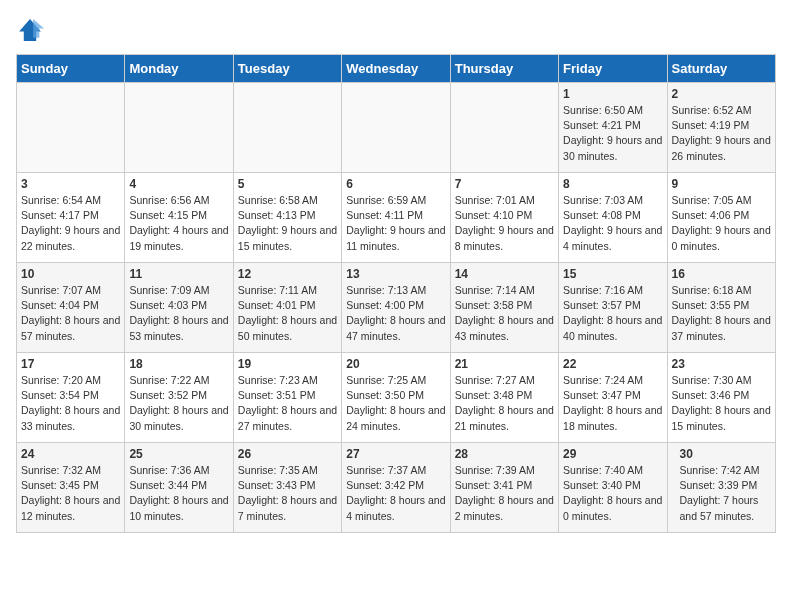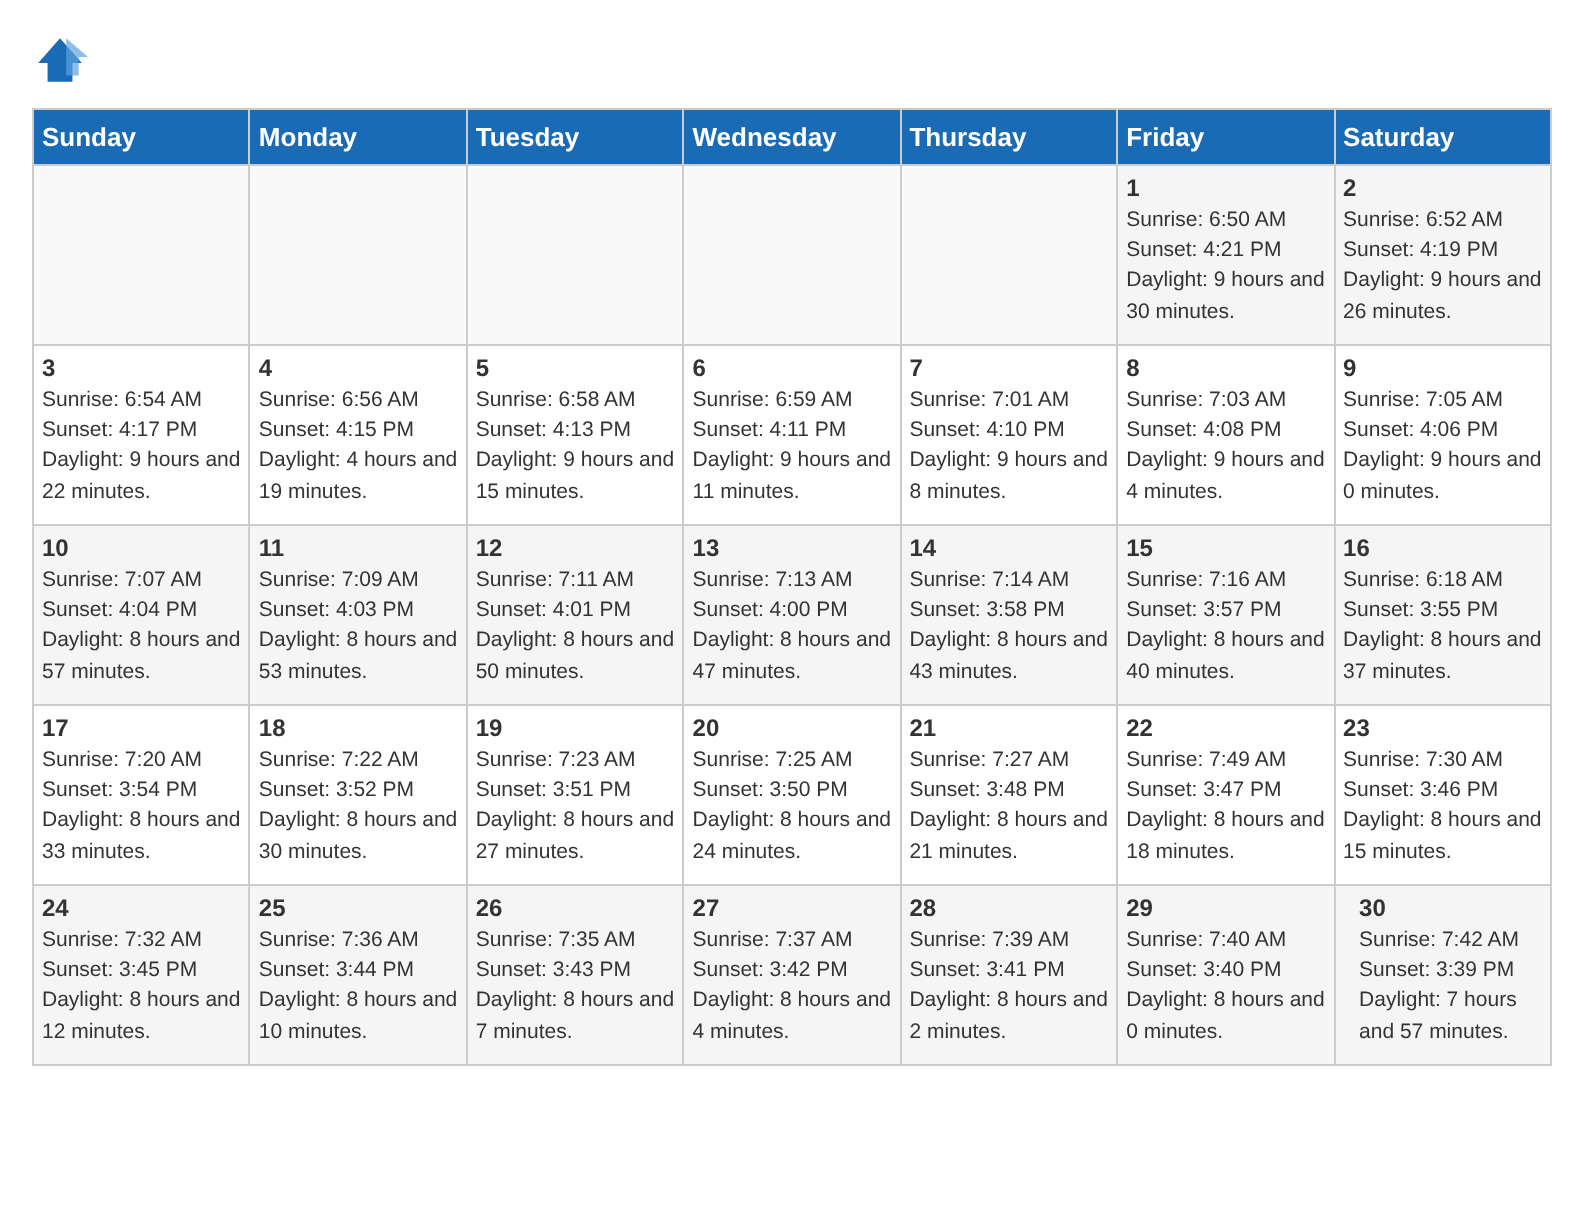--- a/index.html
+++ b/index.html
@@ -303,21 +303,21 @@
           <span class="day-number">21</span>
           <div class="day-info">
             <div>Sunrise: 7:27 AM</div>
             <div>Sunset: 3:48 PM</div>
             <div>Daylight: 8 hours and 21 minutes.</div>
           </div>
         </td>
         <td style="background: rgb(255, 255, 255);">
           <span class="day-number">22</span>
           <div class="day-info">
-            <div>Sunrise: 7:49 AM</div>
+            <div>Sunrise: 7:24 AM</div>
             <div>Sunset: 3:47 PM</div>
             <div>Daylight: 8 hours and 18 minutes.</div>
           </div>
         </td>
         <td style="background: rgb(255, 255, 255);">
           <span class="day-number">23</span>
           <div class="day-info">
             <div>Sunrise: 7:30 AM</div>
             <div>Sunset: 3:46 PM</div>
             <div>Daylight: 8 hours and 15 minutes.</div>

